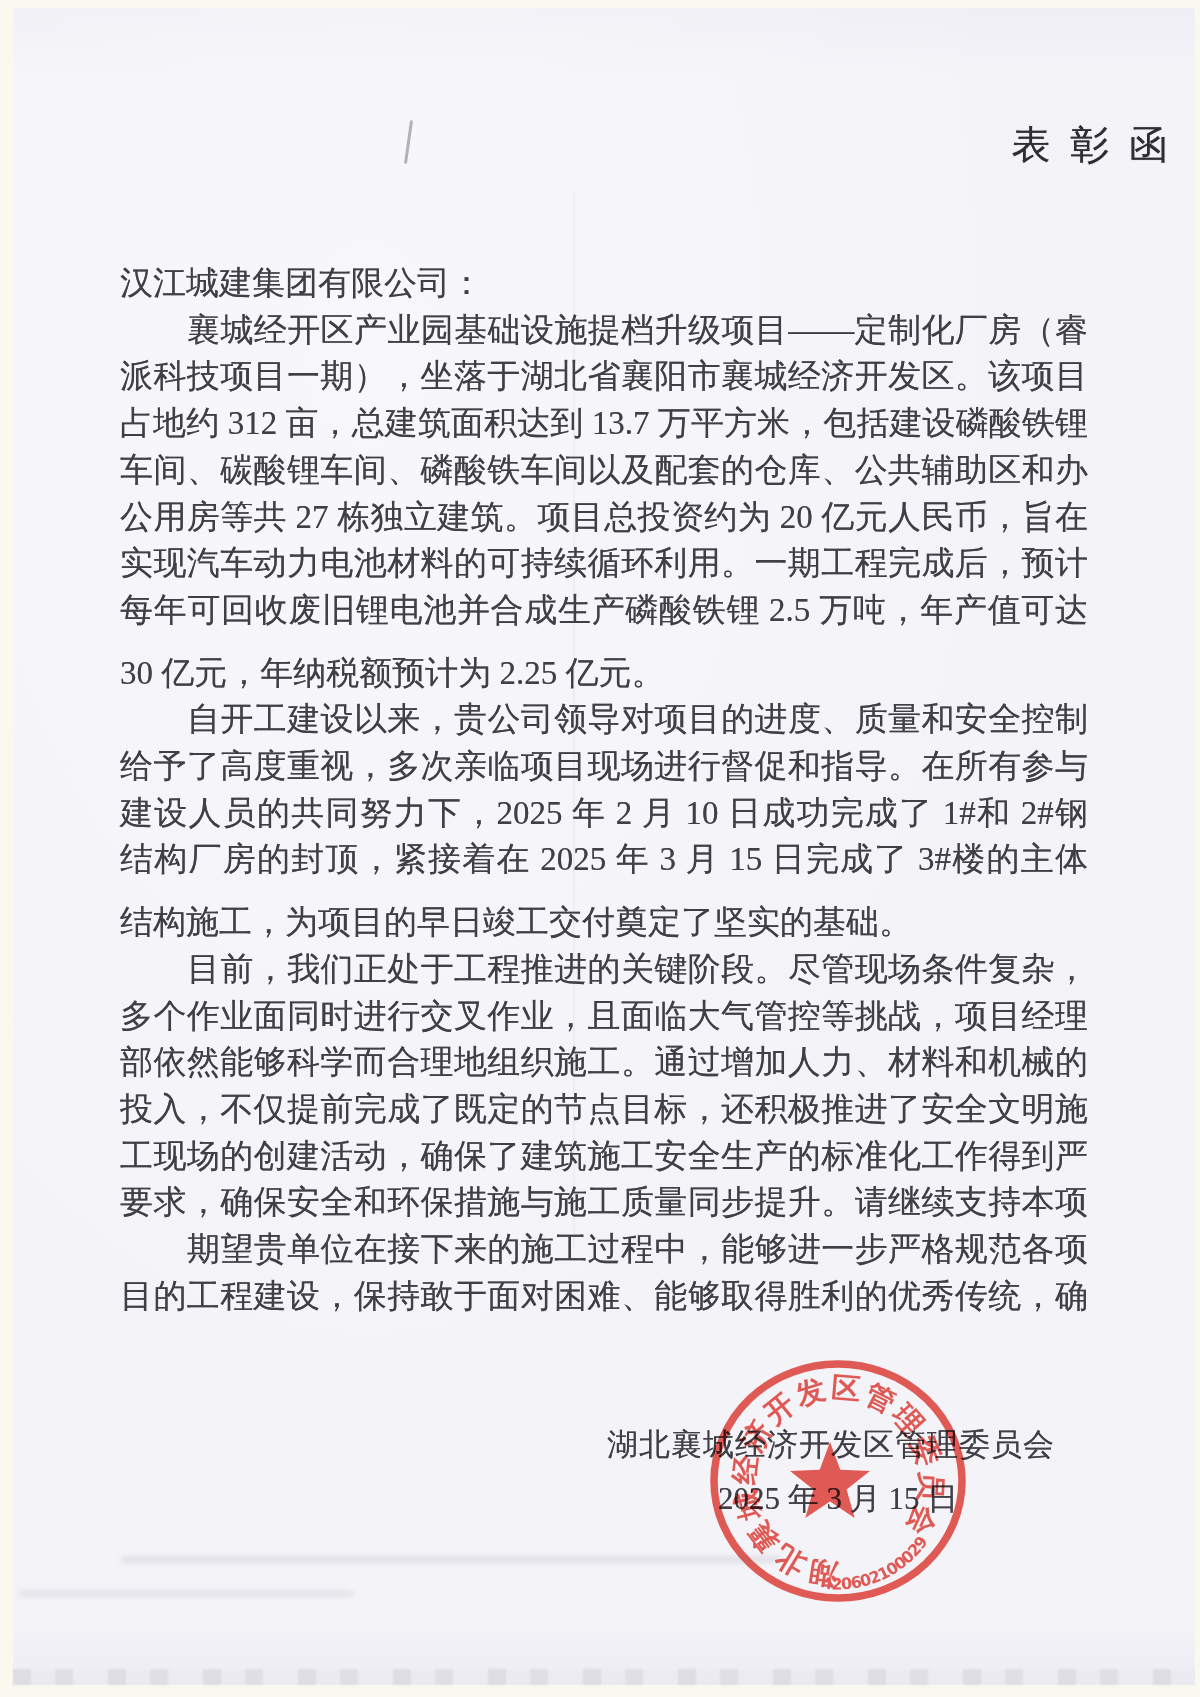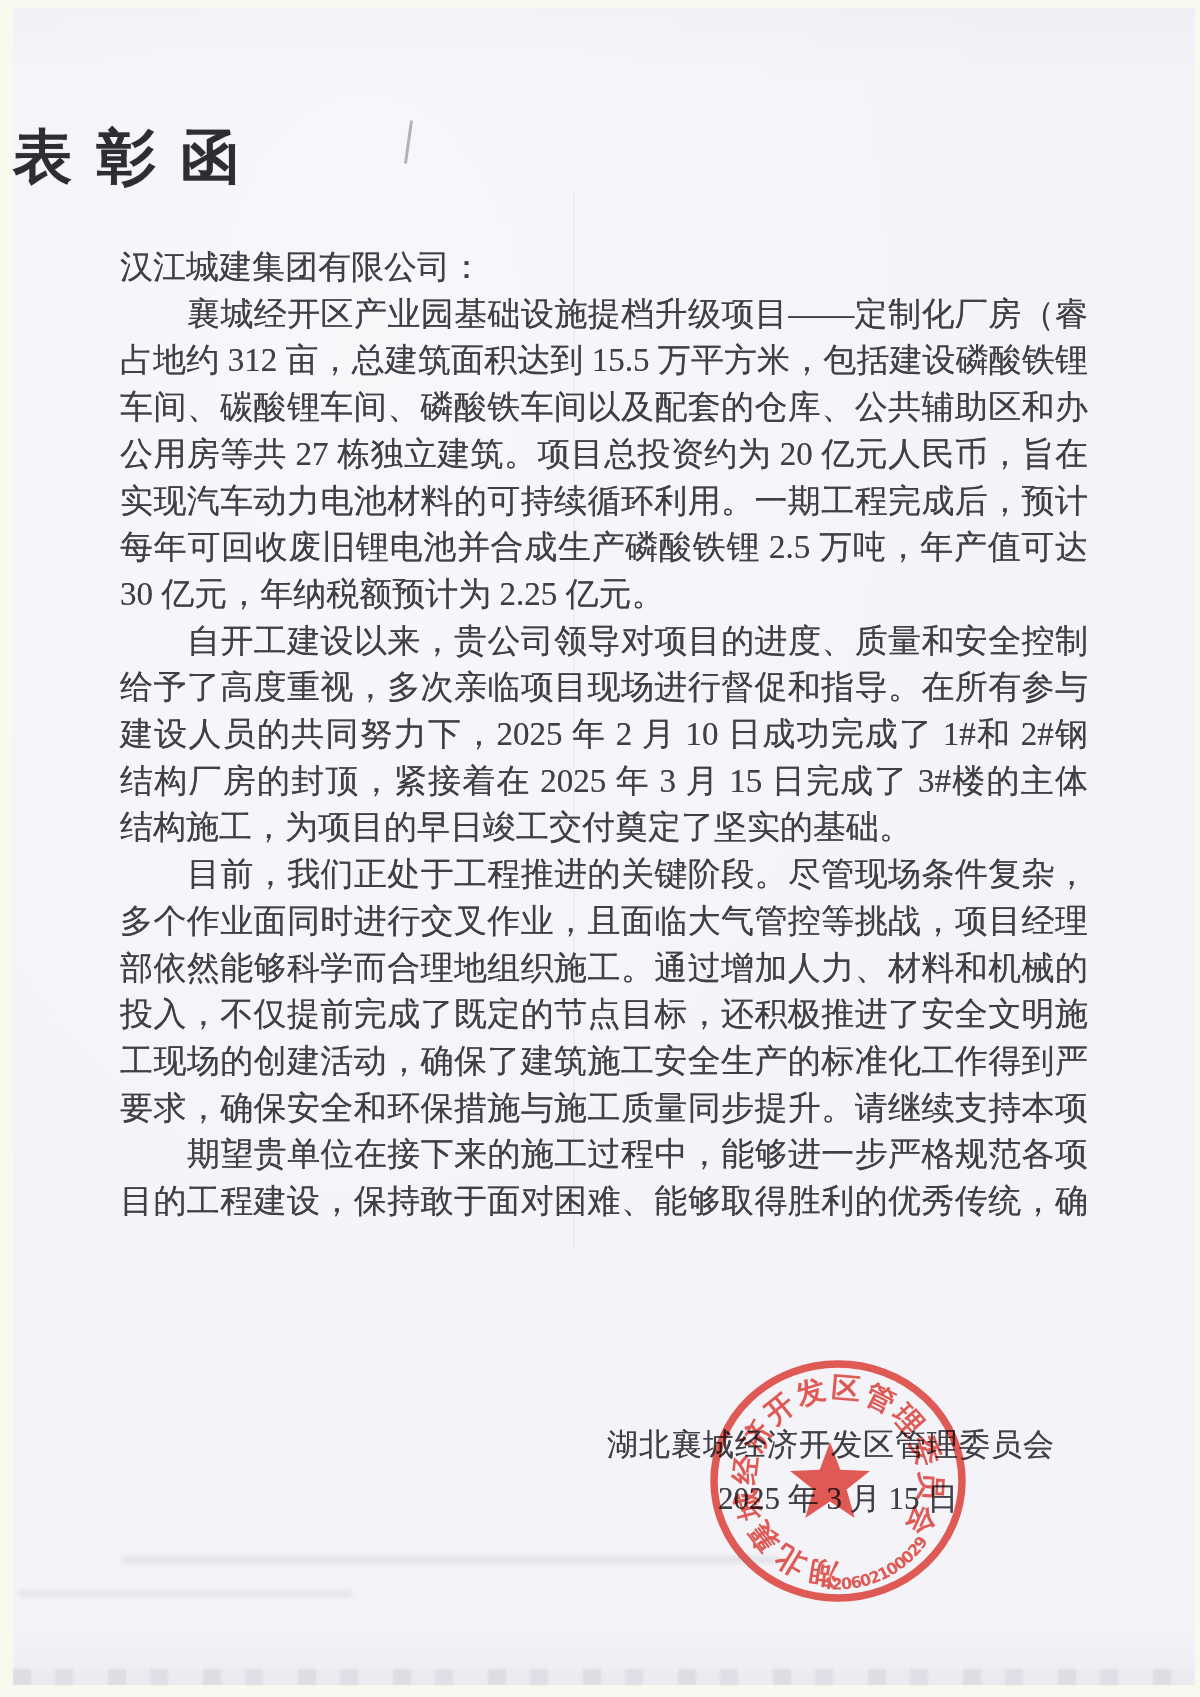--- a/index.html
+++ b/index.html
@@ -24,40 +24,40 @@
     top:8px;left:13px;right:5px;bottom:12px;
     background:var(--paper);
     background-image:
       radial-gradient(ellipse at 30% 20%, rgba(255,255,255,.35), rgba(255,255,255,0) 60%),
       linear-gradient(180deg, rgba(235,233,242,.45) 0%, rgba(244,243,248,0) 4%, rgba(244,243,248,0) 96%, rgba(232,230,238,.5) 100%);
     color:var(--ink);
   }
   .title{
     position:absolute;
     top:110px;left:0;right:22px;
-    text-align:left;
-    font-size:59px;
-    font-weight:700;
+    text-align:right;
+    font-size:39px;
+    font-weight:400;
     letter-spacing:5px;
     color:#2e2d33;
     text-shadow:0 0 .7px rgba(50,50,60,.75);
   }
   .letter-body{
     position:absolute;
     top:236px;left:107px;width:968px;
     font-size:33px;
     line-height:46.7px;
     text-shadow:0 0 .6px rgba(55,55,65,.65);
   }
   .bline{
     text-align:justify;
     text-align-last:justify;
     white-space:normal;
   }
-  .bline.end{ text-align-last:left; }
+  .bline.end{ text-align-last:left;margin-top:16px; }
   .bline.ind{ text-indent:67px; }
   .sig{
     position:absolute;
     top:1416px;right:140px;
     font-size:31px;
     letter-spacing:1px;
     text-shadow:0 0 .6px rgba(55,55,65,.65);
   }
   .date{
     position:absolute;
@@ -129,21 +129,22 @@
 <body>
 
 <div class="page">
   <div class="paper">
 
     <div class="title">表 彰 函</div>
 
     <div class="letter-body">
         <div class="bline end">汉江城建集团有限公司：</div>
         <div class="bline ind">襄城经开区产业园基础设施提档升级项目——定制化厂房（睿</div>
-        <div class="bline">占地约 312 亩，总建筑面积达到 15.5 万平方米，包括建设磷酸铁锂</div>
+        <div class="bline">派科技项目一期），坐落于湖北省襄阳市襄城经济开发区。该项目</div>
+        <div class="bline">占地约 312 亩，总建筑面积达到 13.7 万平方米，包括建设磷酸铁锂</div>
         <div class="bline">车间、碳酸锂车间、磷酸铁车间以及配套的仓库、公共辅助区和办</div>
         <div class="bline">公用房等共 27 栋独立建筑。项目总投资约为 20 亿元人民币，旨在</div>
         <div class="bline">实现汽车动力电池材料的可持续循环利用。一期工程完成后，预计</div>
         <div class="bline">每年可回收废旧锂电池并合成生产磷酸铁锂 2.5 万吨，年产值可达</div>
         <div class="bline end">30 亿元，年纳税额预计为 2.25 亿元。</div>
         <div class="bline ind">自开工建设以来，贵公司领导对项目的进度、质量和安全控制</div>
         <div class="bline">给予了高度重视，多次亲临项目现场进行督促和指导。在所有参与</div>
         <div class="bline">建设人员的共同努力下，2025 年 2 月 10 日成功完成了 1#和 2#钢</div>
         <div class="bline">结构厂房的封顶，紧接着在 2025 年 3 月 15 日完成了 3#楼的主体</div>
         <div class="bline end">结构施工，为项目的早日竣工交付奠定了坚实的基础。</div>

